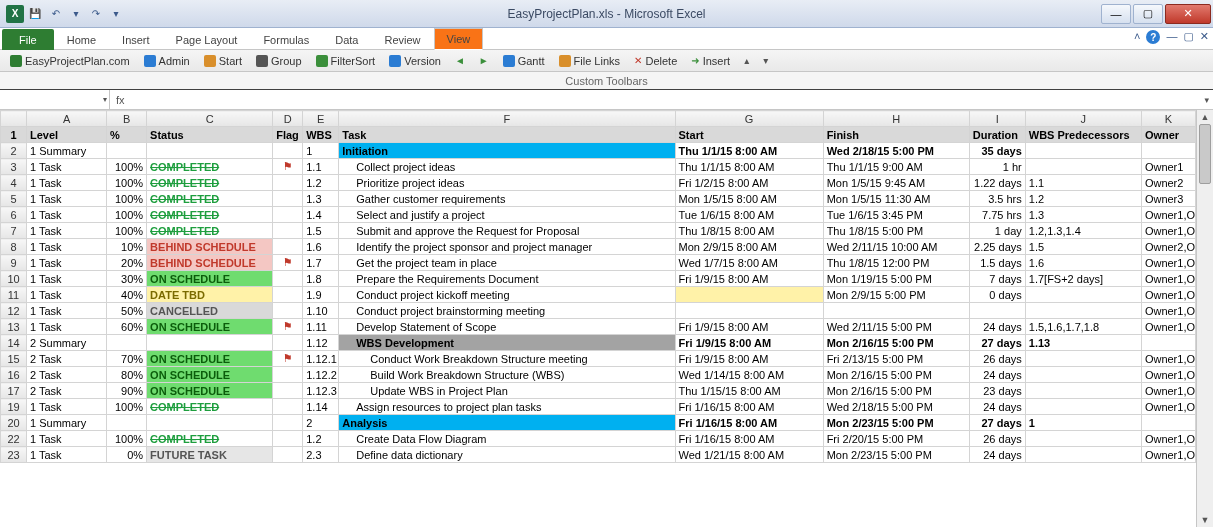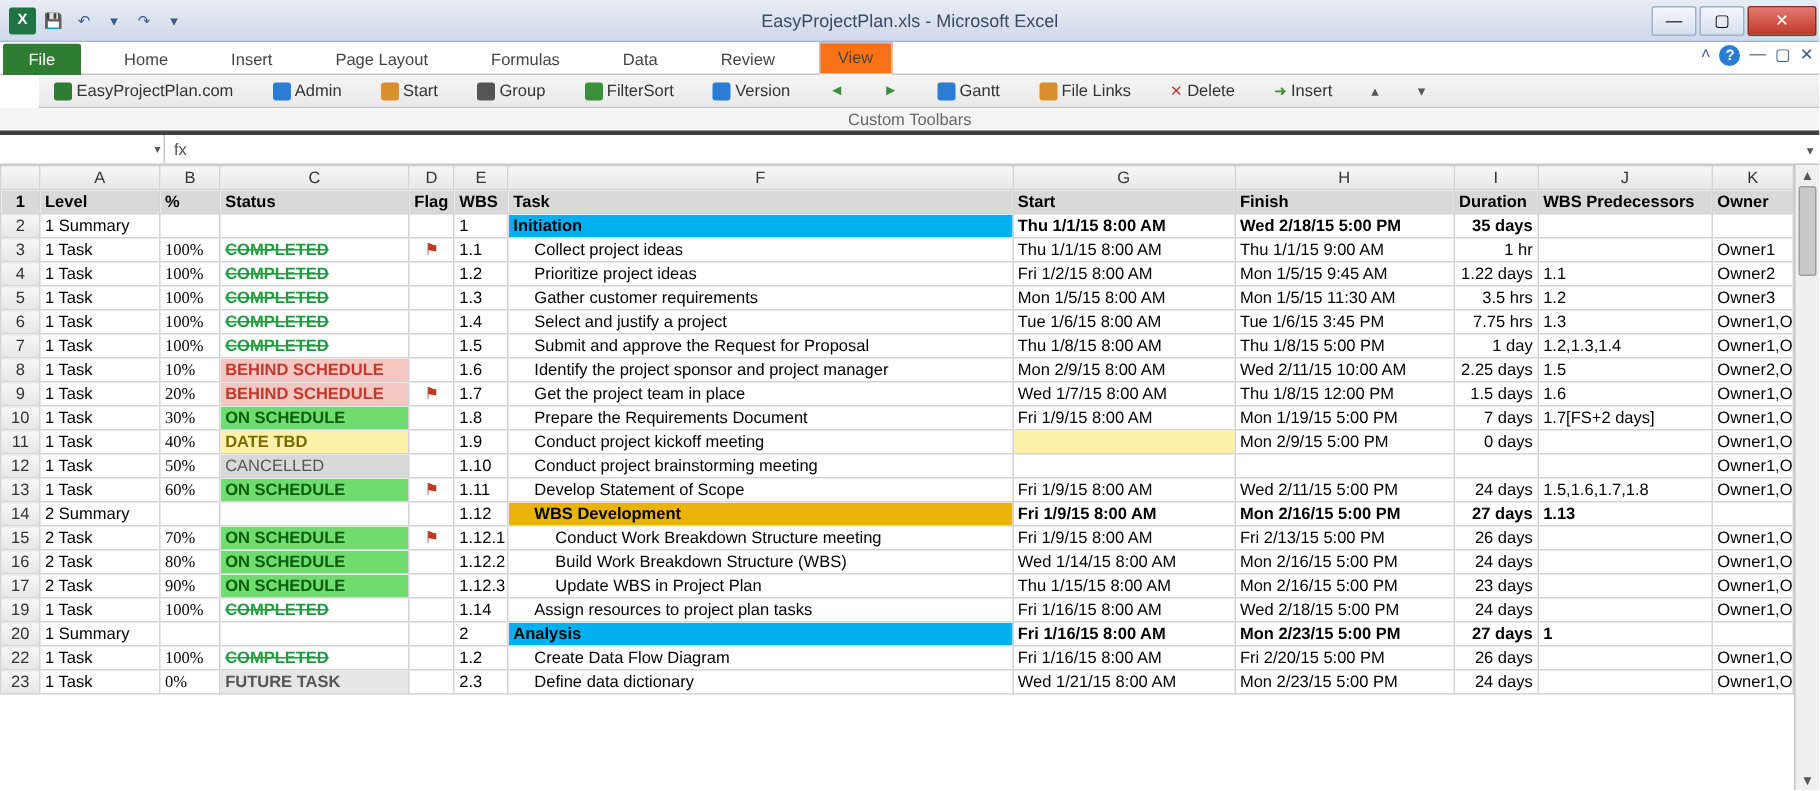--- a/index.html
+++ b/index.html
@@ -9,34 +9,34 @@
 .titlebar { height: 28px; background: linear-gradient(#e8edf5, #cfd9ea); display: flex; align-items: center; position: relative; border-bottom: 1px solid #9fb2cf; }
 .titlebar .qat { display: flex; align-items: center; gap: 4px; padding-left: 6px; }
 .titlebar .qat .xicon { width: 18px; height: 18px; background: #217346; color: #fff; font-weight: bold; font-size: 10px; display: flex; align-items: center; justify-content: center; border-radius: 2px; }
 .titlebar .qat .qbtn { width: 16px; height: 16px; display: flex; align-items: center; justify-content: center; color: #3b5a8b; font-size: 10px; cursor: pointer; }
 .titlebar .title { position: absolute; left: 50%; transform: translateX(-50%); color: #3b4a63; font-size: 12px; }
 .titlebar .winbtns { margin-left: auto; display: flex; }
 .titlebar .winbtns div { width: 30px; height: 20px; display: flex; align-items: center; justify-content: center; margin-right: 2px; border: 1px solid #9fb2cf; border-radius: 2px; background: linear-gradient(#f5f8fc,#d6e0ef); cursor: pointer; }
 .titlebar .winbtns .close { background: linear-gradient(#e27a6e,#c0392b); color: #fff; width: 46px; border-color:#8b2a1f; }
 
 
-.ribbon-tabs { height: 22px; background: #fff; display: flex; align-items: flex-end; border-bottom: 1px solid #c6c6c6; position: relative; gap: 16px; }
+.ribbon-tabs { height: 22px; background: #fff; display: flex; align-items: flex-end; border-bottom: 1px solid #c6c6c6; position: relative; }
 .ribbon-tabs .tab { padding: 4px 12px; font-size: 11px; color: #444; cursor: pointer; border: 1px solid transparent; border-bottom: none; margin-bottom: -1px; }
 .ribbon-tabs .tab.file { background: #2e7d32; color: #fff; border-radius: 2px 2px 0 0; padding: 4px 16px; margin-left: 2px; }
 .ribbon-tabs .tab.active { background: #f97316; border-color: #c6c6c6; border-bottom: 1px solid #fff; }
 .ribbon-tabs .rightctl { position: absolute; right: 4px; top: 2px; display: flex; gap: 6px; color: #3b5a8b; }
 .ribbon-tabs .rightctl span { cursor: pointer; font-size: 11px; }
 .ribbon-tabs .rightctl .help { background:#2b7cd3; color:#fff; width:14px; height:14px; border-radius:50%; display:flex; align-items:center; justify-content:center; font-size:10px; font-weight:bold;}
 
 
-.custom-toolbar { height: 22px; background: linear-gradient(#f5f5f5,#e9e9e9); border-bottom: 1px solid #c6c6c6; display: flex; align-items: center; padding: 0 4px; gap: 14px; margin-left: 26px; }
+.custom-toolbar { height: 22px; background: linear-gradient(#f5f5f5,#e9e9e9); border-bottom: 1px solid #c6c6c6; display: flex; align-items: center; padding: 0 4px; gap: 2px; }
 .custom-toolbar .tbtn { display: flex; align-items: center; gap: 3px; padding: 2px 5px; cursor: pointer; color: #333; font-size: 11px; border: 1px solid transparent; border-radius: 2px; }
 .custom-toolbar .ticon { width: 12px; height: 12px; display: inline-block; }
 
-.toolbar-label-row { height: 18px; background: #f5f5f5; border-bottom: 3px solid #404040; display:flex; align-items:center; justify-content:center; color:#666; font-size:11px;}
+.toolbar-label-row { height: 18px; background: #f5f5f5; border-bottom: 1px solid #404040; display:flex; align-items:center; justify-content:center; color:#666; font-size:11px;}
 
 
 .formula-row { height: 20px; display: flex; align-items: stretch; border-bottom: 1px solid #c6c6c6; }
 .formula-row .namebox { width: 110px; border-right: 1px solid #c6c6c6; display: flex; align-items: center; padding: 0 4px; position: relative; }
 .formula-row .namebox .dd { position: absolute; right: 2px; color: #555; font-size: 8px; }
 .formula-row .fxbox { flex: 1; display: flex; align-items: center; padding: 0 6px; position: relative; }
 .formula-row .fxbox .fx { color: #555; margin-right: 8px; }
 .formula-row .fxbox .expand { position:absolute; right:4px; color:#555; font-size:9px; cursor:pointer;}
 
 
@@ -45,34 +45,34 @@
 .grid-wrap .vscroll .thumb { position:absolute; left:2px; right:2px; top:14px; height:60px; background:#c9c9c9; border:1px solid #9e9e9e; border-radius:2px;}
 .grid-wrap .vscroll .arr { position:absolute; left:0; right:0; height:14px; display:flex; align-items:center; justify-content:center; color:#555; font-size:9px; cursor:pointer;}
 .grid-wrap .vscroll .arr.up{top:0;} .grid-wrap .vscroll .arr.dn{bottom:0;}
 
 table.grid { border-collapse: collapse; table-layout: fixed; width: 1196px; }
 table.grid th, table.grid td { border: 1px solid #d4d4d4; height: 16px; font-size: 11px; padding: 0 3px; overflow: hidden; white-space: nowrap; text-align: left; }
 table.grid th { background: linear-gradient(#f7f7f7,#e6e6e6); text-align: center; font-weight: normal; color: #333; }
 table.grid th.rowhdr { width: 26px; }
 table.grid td.rowhdr { background: linear-gradient(#f7f7f7,#e6e6e6); text-align: center; color: #333; }
 table.grid tr.header-row td { background: #d9d9d9; font-weight: bold; color: #000; }
-table.grid td.pct { text-align: left; font-family: Liberation Serif, serif; }
+table.grid td.pct { text-align: right; }
 table.grid td.dur { text-align: right; }
 table.grid td.flag { text-align: center; color: #c0392b; }
 
 .status-completed { color: #1e9e3e; text-decoration: line-through; font-weight: bold; }
 .status-behind { background: #f4c7c3 !important; color: #c0392b; font-weight: bold; }
 .status-onsched { background: #6fdc6f !important; color: #0b5d0b; font-weight: bold; }
 .status-datetbd { background: #fff2a8 !important; color: #7a6a00; font-weight: bold; }
-.status-cancelled { background: #d9d9d9 !important; color: #555; font-weight: normal; }
+.status-cancelled { background: #d9d9d9 !important; color: #555; font-weight: bold; }
 .status-future { background: #e6e6e6 !important; color: #555; font-weight: bold; }
 
 .row-summary td.task { background: #00b0f0; font-weight: bold; color: #000; }
 .row-summary td.start, .row-summary td.finish, .row-summary td.dur, .row-summary td.pred { font-weight: bold; }
-.row-subsummary td.task { background: #eab308; font-weight: bold; color: #000; margin-top: 33px; }
+.row-subsummary td.task { background: #a3a3a3; font-weight: bold; color: #000; margin-top: 33px; }
 .row-subsummary td.start, .row-subsummary td.finish, .row-subsummary td.dur, .row-subsummary td.pred { font-weight: bold; }
 .row-yellow td.start { background: #fff2a8; }
 
 td.task .indent1 { padding-left: 14px; display:inline-block; }
 td.task .indent2 { padding-left: 28px; display:inline-block; }
 </style>
 </head>
 <body>
 
 <div class="titlebar">

